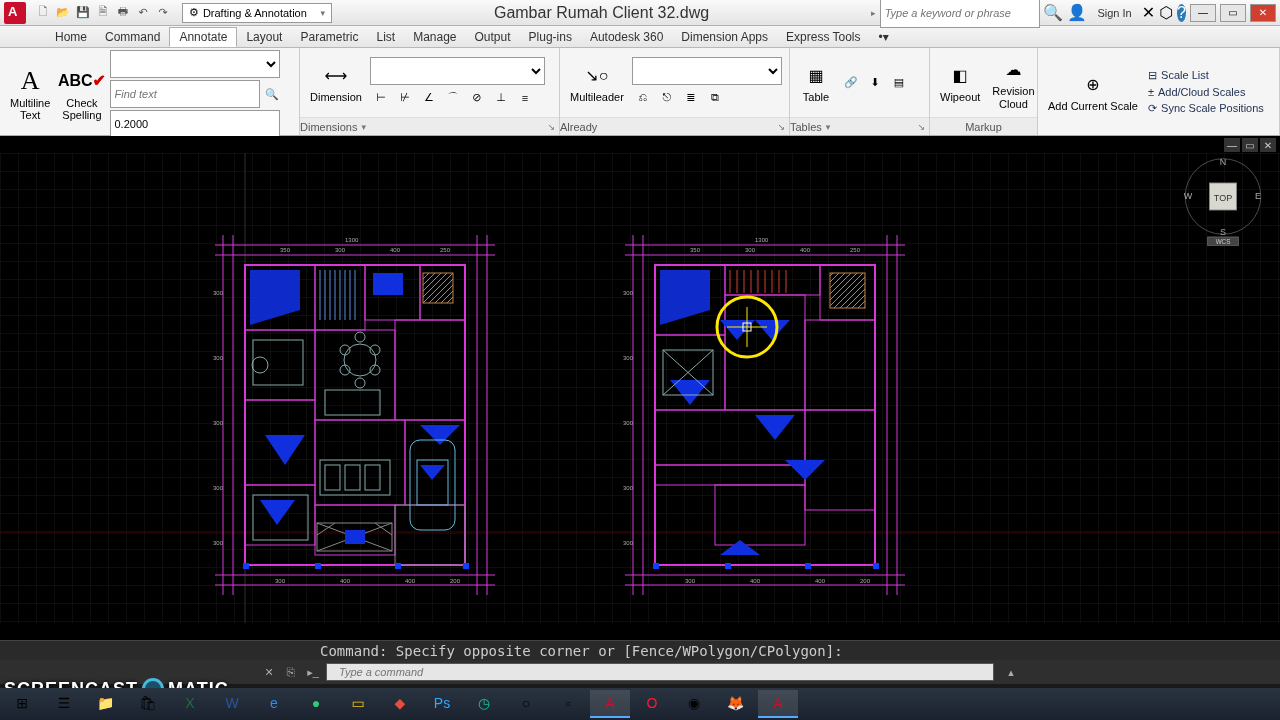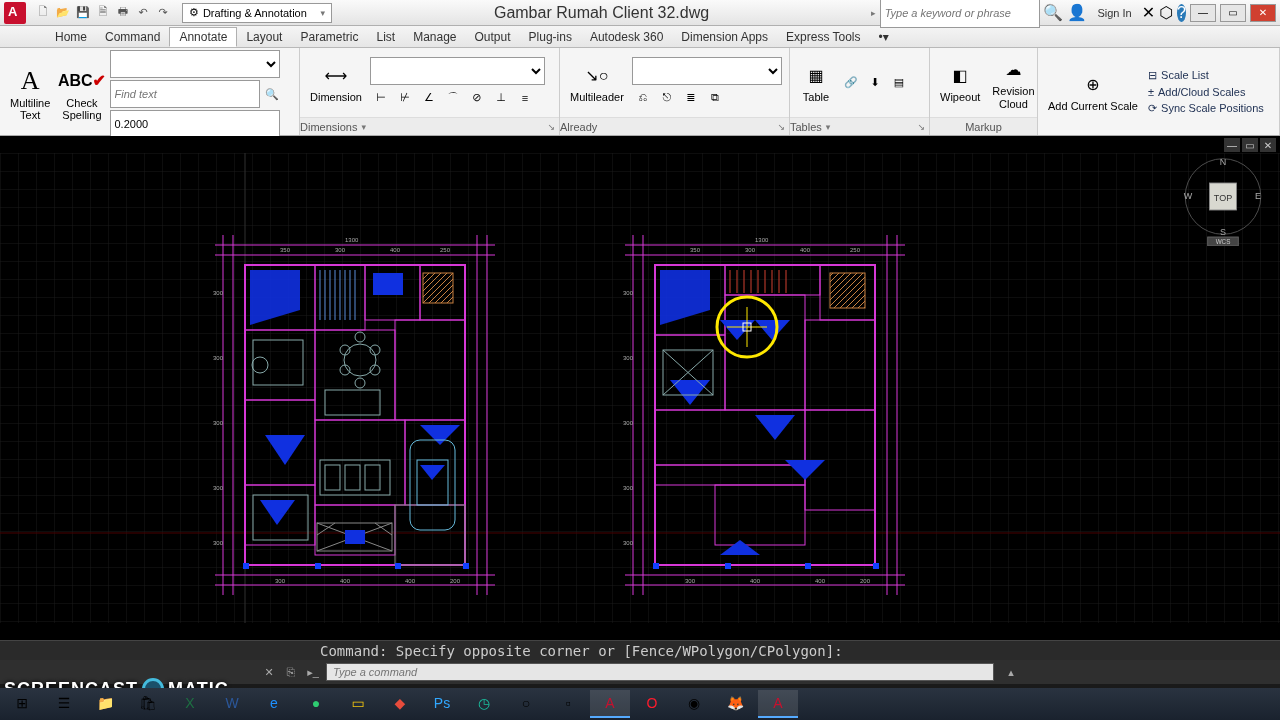--- a/index.html
+++ b/index.html
@@ -36,21 +36,21 @@
 
 .canvas-wrap { position:relative; height: calc(100% - 26px - 22px - 88px - 52px - 28px); background:#000; }
 .canvas { width:100%; height:100%; }
 .doc-ctl { position:absolute; top:2px; right:4px; display:flex; gap:2px; }
 .doc-ctl div { width:16px; height:14px; background:#333; color:#ccc; font-size:10px; display:flex; align-items:center; justify-content:center; cursor:pointer; }
 .viewcube { position:absolute; top:20px; right:12px; width:90px; height:90px; pointer-events:none; }
 
 .cmdhist { height:20px; background:#2a2a2a; color:#ccc; font-size:14px; font-family:Consolas,monospace; padding:2px 20px 0 320px; border-top:1px solid #444; }
 .cmdline { height:24px; background:#2f2f2f; display:flex; align-items:center; padding:0 260px; gap:4px; }
 .cmdline .cb { width:18px; height:18px; color:#aaa; display:flex; align-items:center; justify-content:center; font-size:11px; cursor:pointer; }
-.cmdline input { flex:1; max-width:700px; height:18px; background:#e6e6e6; border:1px solid #555; font-size:11px; font-style:italic; padding:0 6px; color:#666; }
+.cmdline input { flex:1; max-width:700px; height:18px; background:#e6e6e6; border:1px solid #555; font-size:11px; font-style:italic; padding:0 12px; color:#666; }
 
 .statusrow { height: 28px; background:#1a1a1a; color:#ccc; display:flex; align-items:center; font-size:10px; padding:0 4px; gap:4px; }
 .stab { padding:2px 8px; background:#d8d8d0; color:#222; border:1px solid #888; font-size:11px; cursor:pointer; }
 .stab.act { background:#fff; }
 
 .taskbar { position:absolute; bottom:0; left:0; right:0; height:32px; background:linear-gradient(#2a3340,#1a222e); display:flex; align-items:center; gap:2px; padding:0 2px; }
 .taskbar .tb { width:40px; height:28px; display:flex; align-items:center; justify-content:center; font-size:14px; cursor:pointer; border-bottom:2px solid transparent; }
 .taskbar .tb.active { background:rgba(255,255,255,0.12); border-bottom-color:#5af; }
 .watermark { position:absolute; left:4px; bottom:20px; color:#fff; font-weight:bold; font-size:18px; letter-spacing:1px; text-shadow:0 0 4px #000; display:flex; align-items:center; gap:4px; }
 .watermark .circ { width:22px; height:22px; border:3px solid #4bd; border-radius:50%; background:#1a506a; }

